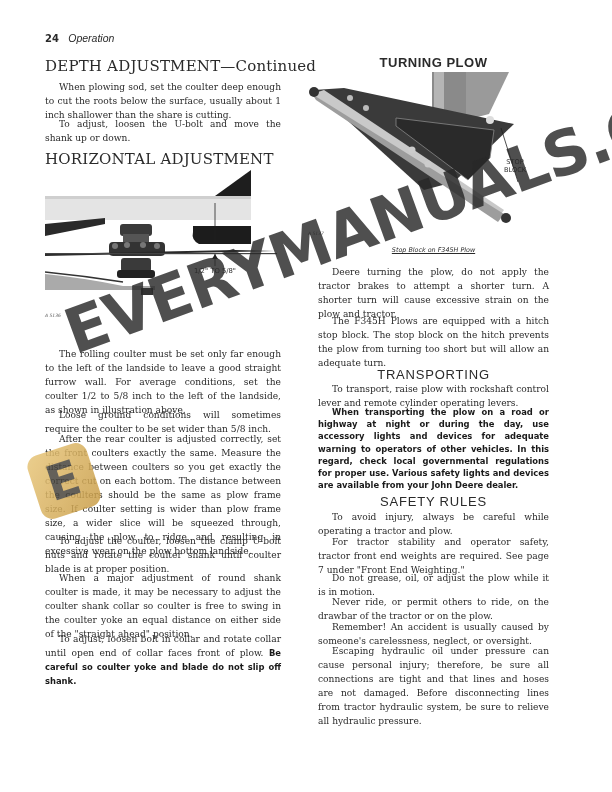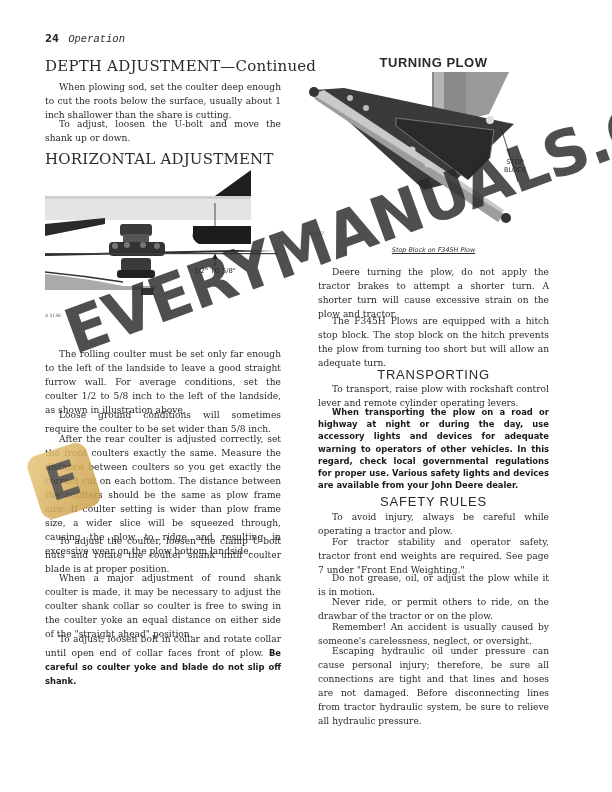--- a/index.html
+++ b/index.html
@@ -1,21 +1,21 @@
 <!DOCTYPE html>
 <html><head>
 <meta charset="utf-8">
 <style>
   * { margin: 0; padding: 0; box-sizing: border-box; }
   html, body { width: 612px; height: 792px; background: #ffffff; overflow: hidden; }
   body { position: relative; font-family: "DejaVu Serif", serif; color: #2a2a2a; }
 
   .page-header { position: absolute; left: 45px; top: 32px; font-size: 10.5px; }
   .page-header .num { font-family: "DejaVu Sans", sans-serif; font-weight: bold; font-size: 10px; margin-right: 6px; }
-  .page-header .sec { font-style: italic; font-family: Liberation Mono, monospace; }
+  .page-header .sec { font-style: italic; font-family: Liberation Sans, sans-serif; }
 
   .col { position: absolute; top: 0; }
   .col-left { left: 45px; width: 236px; }
   .col-right { left: 318px; width: 231px; }
 
   .heading { font-family: "DejaVu Serif", serif; font-size: 15px; letter-spacing: 0.2px; position: absolute; white-space: nowrap; }
   .sans-heading { font-family: Liberation Sans, sans-serif; font-size: 13px; letter-spacing: 0.8px; position: absolute; white-space: nowrap; text-align: center; }
 
   .para { position: absolute; font-size: 9.1px; line-height: 14px; text-align: justify; text-indent: 14px; }
   .para.bold-sans { font-family: "DejaVu Sans", sans-serif; font-weight: bold; font-size: 8.4px; line-height: 12.2px; color: #1a1a1a; text-indent: 14px; }

